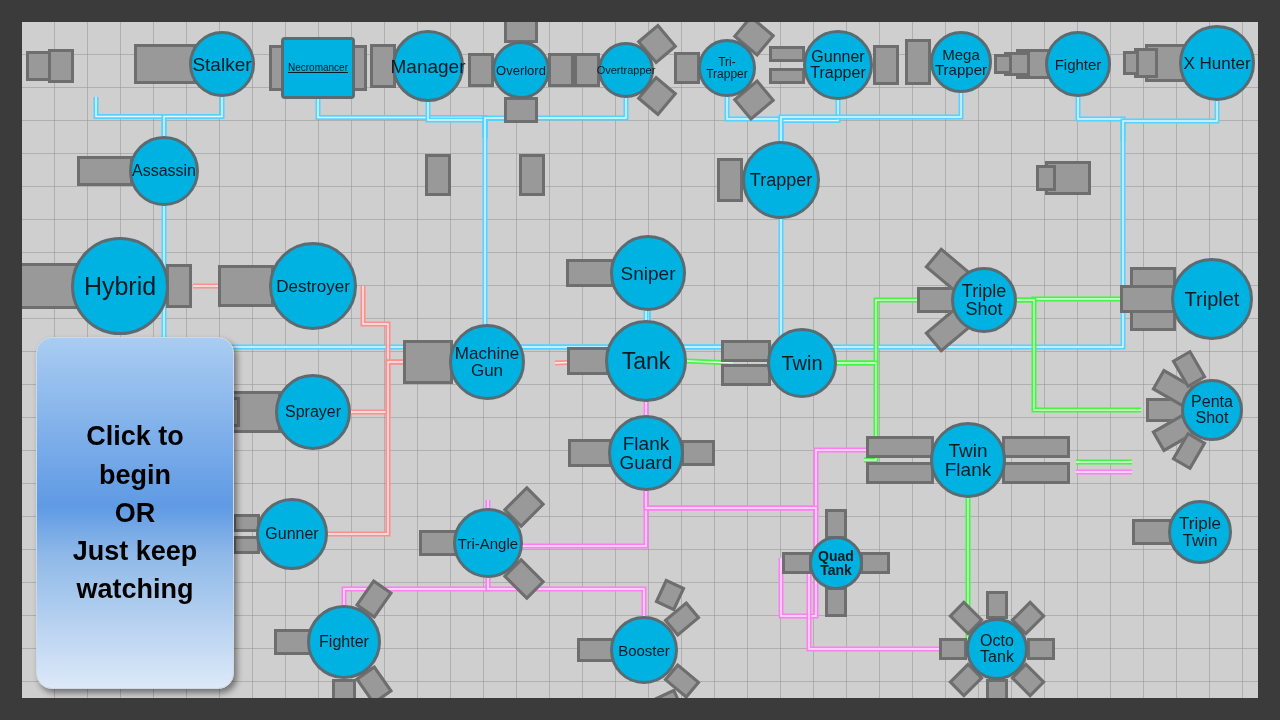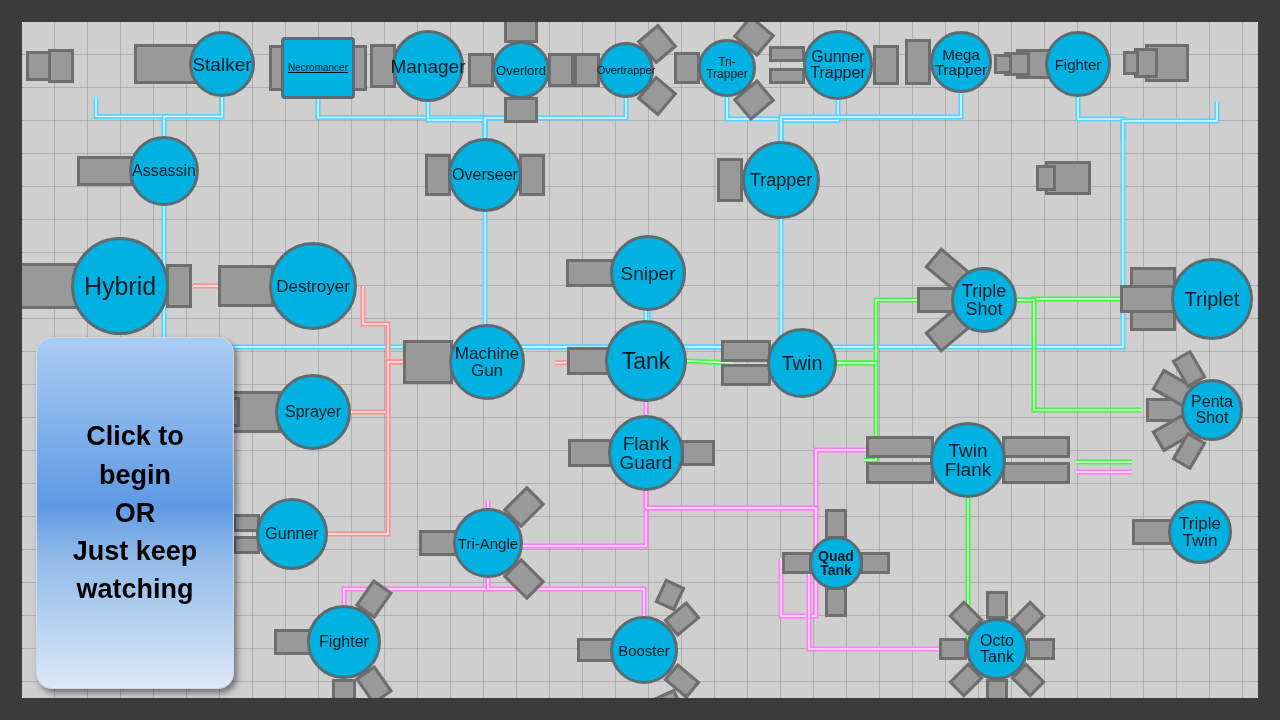--- a/index.html
+++ b/index.html
@@ -217,36 +217,36 @@
           <div class="body" style="width: 66px; height: 66px; left: 70px; top: 70px; font-size: 15px;">
             <span class="lbl">Fighter</span>
           </div>
         </div>
         <div class="tank" style="left: 1087px; top: -67px; width: 216px; height: 216px;">
           <div class="barrels">
             <div class="barrel" style="width: 44px; height: 38px; left: 36px; top: 89px; transform: rotate(180deg);"></div>
             <div class="barrel" style="width: 24px; height: 30px; left: 25px; top: 93px; transform: rotate(180deg);"></div>
             <div class="barrel" style="width: 16px; height: 24px; left: 14px; top: 96px; transform: rotate(180deg);"></div>
           </div>
+          <div class="body" style="width: 76px; height: 76px; left: 70px; top: 70px; font-size: 17px;">
+            <span class="lbl">X Hunter</span>
+          </div>
         </div>
         <div class="tank" style="left: 37px; top: 44px; width: 210px; height: 210px;">
           <div class="barrels">
             <div class="barrel" style="width: 56px; height: 30px; left: 18px; top: 90px; transform: rotate(180deg);"></div>
           </div>
           <div class="body" style="width: 70px; height: 70px; left: 70px; top: 70px; font-size: 16px;">
             <span class="lbl">Assassin</span>
           </div>
         </div>
         <div class="tank" style="left: 356px; top: 46px; width: 214px; height: 214px;">
           <div class="barrels">
             <div class="barrel" style="width: 26px; height: 42px; left: 47px; top: 86px; transform: rotate(180deg);"></div>
             <div class="barrel" style="width: 26px; height: 42px; left: 141px; top: 86px; transform: rotate(0deg);"></div>
-          </div>
-          <div class="body" style="width: 74px; height: 74px; left: 70px; top: 70px; font-size: 16px;">
-            <span class="lbl">Overseer</span>
           </div>
         </div>
         <div class="tank" style="left: 650px; top: 49px; width: 218px; height: 218px;">
           <div class="barrels">
             <div class="barrel" style="width: 26px; height: 44px; left: 45px; top: 87px; transform: rotate(180deg);"></div>
           </div>
           <div class="body" style="width: 78px; height: 78px; left: 70px; top: 70px; font-size: 18px;">
             <span class="lbl">Trapper</span>
           </div>
         </div>

